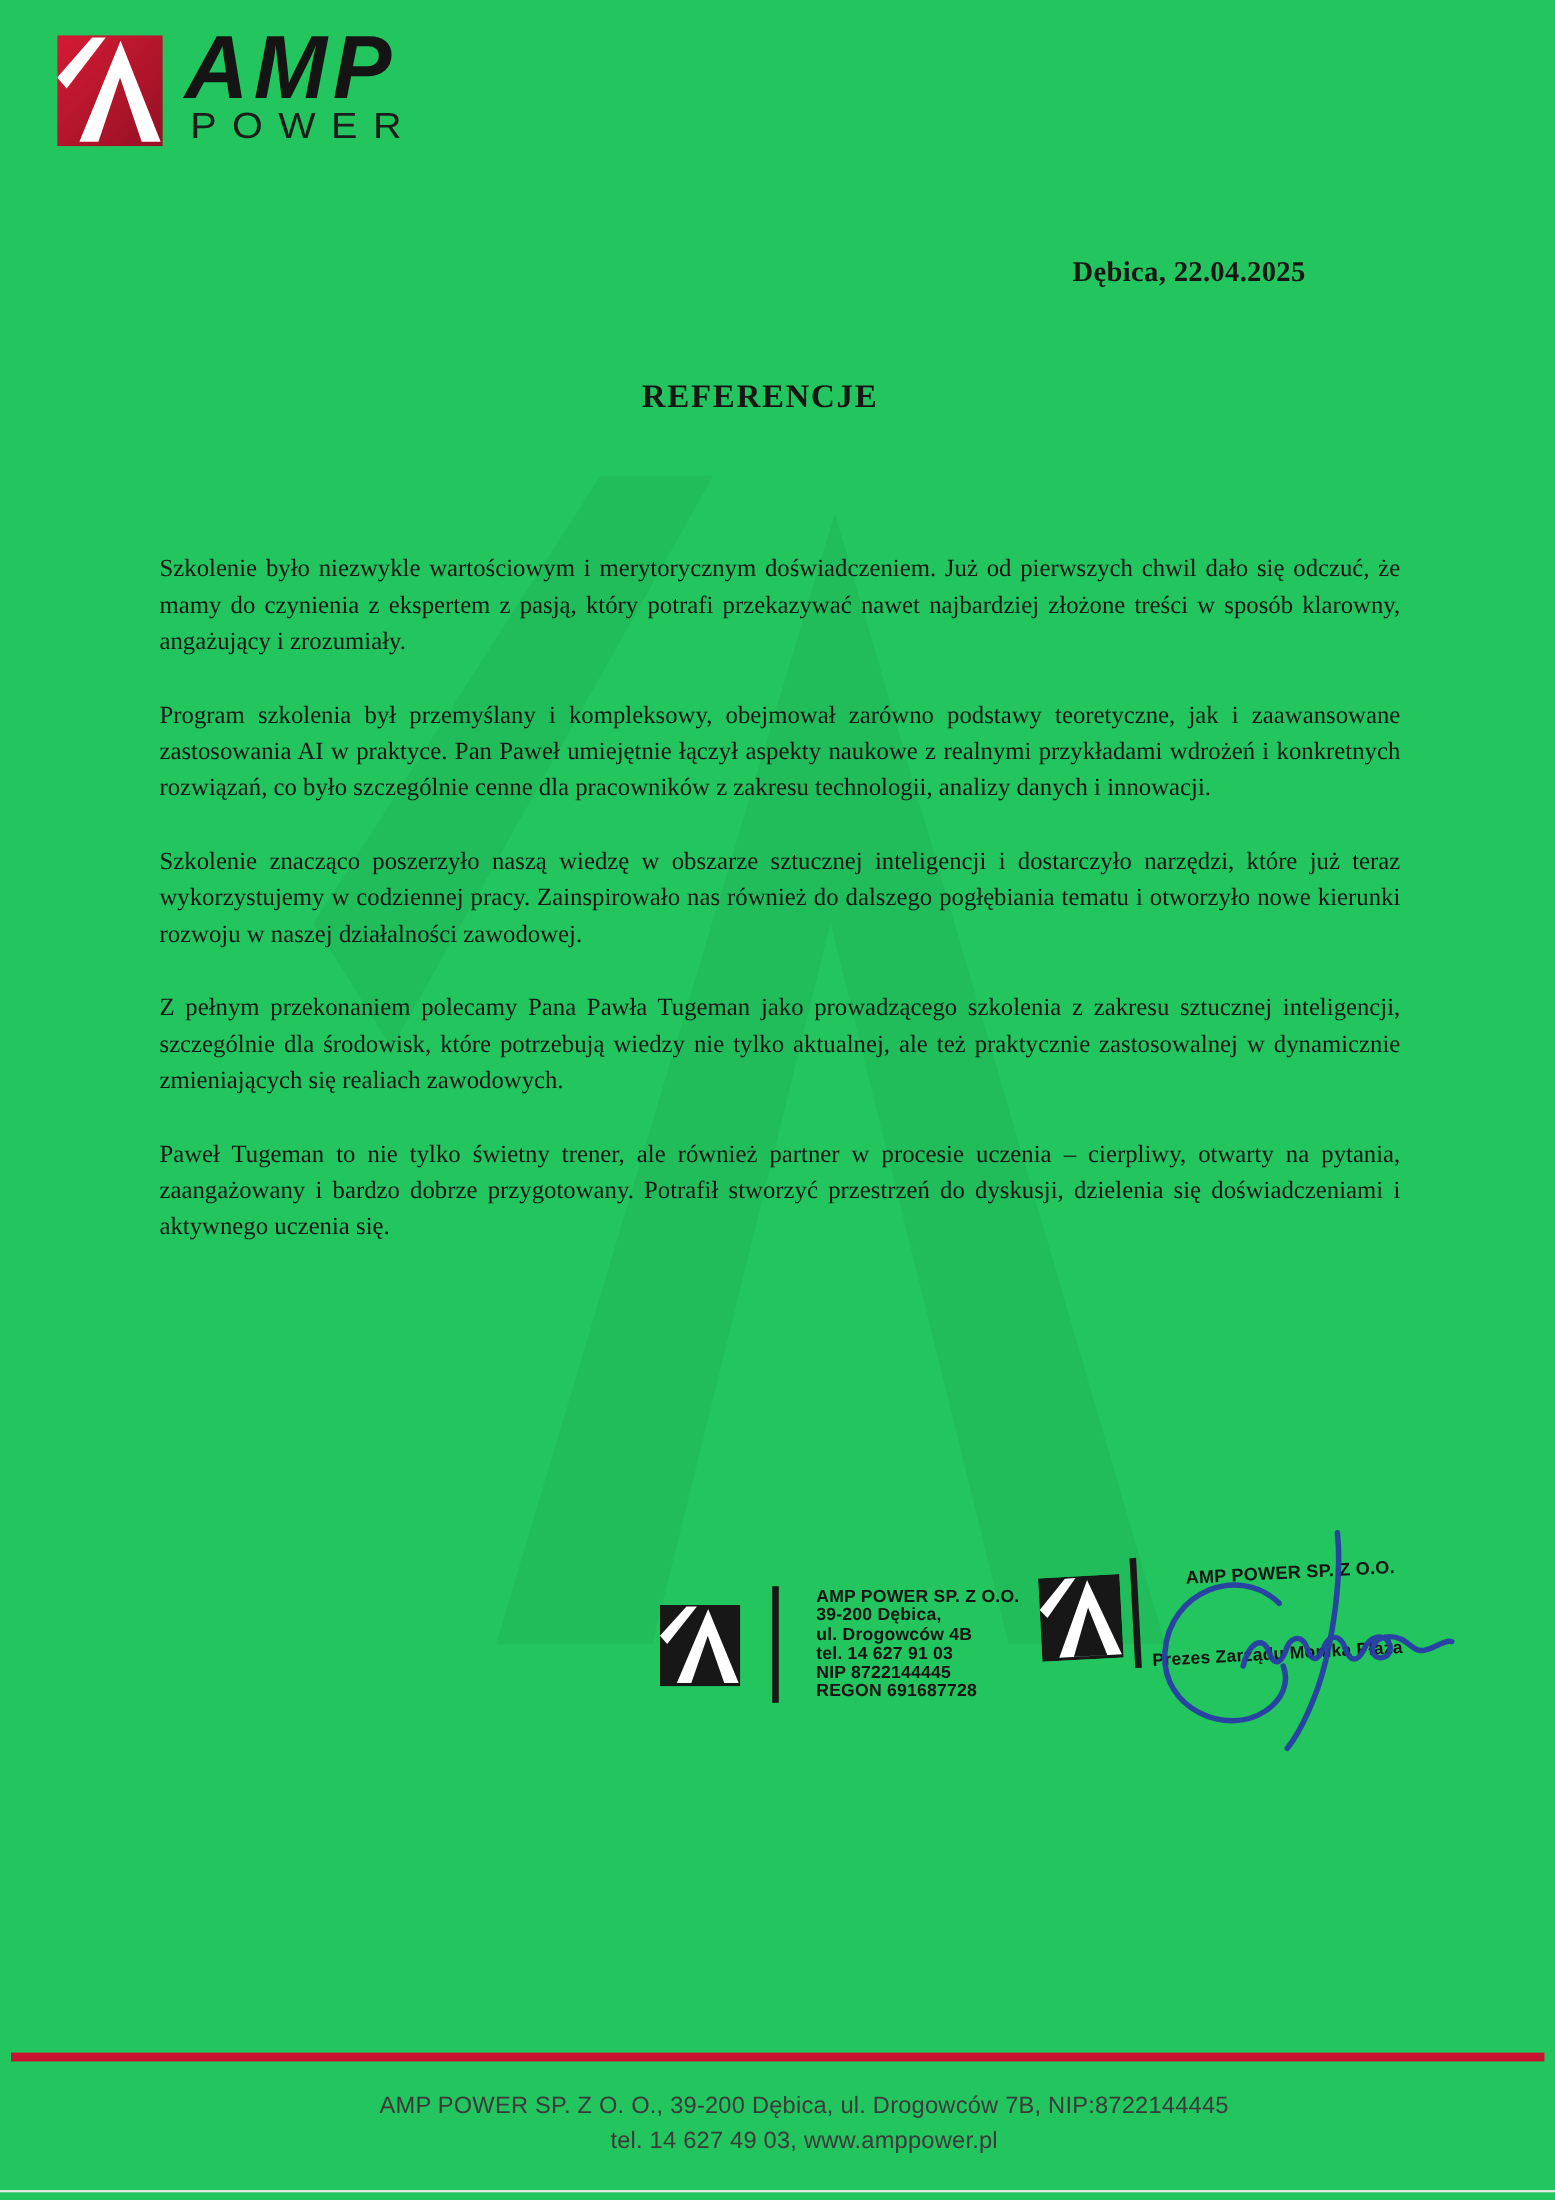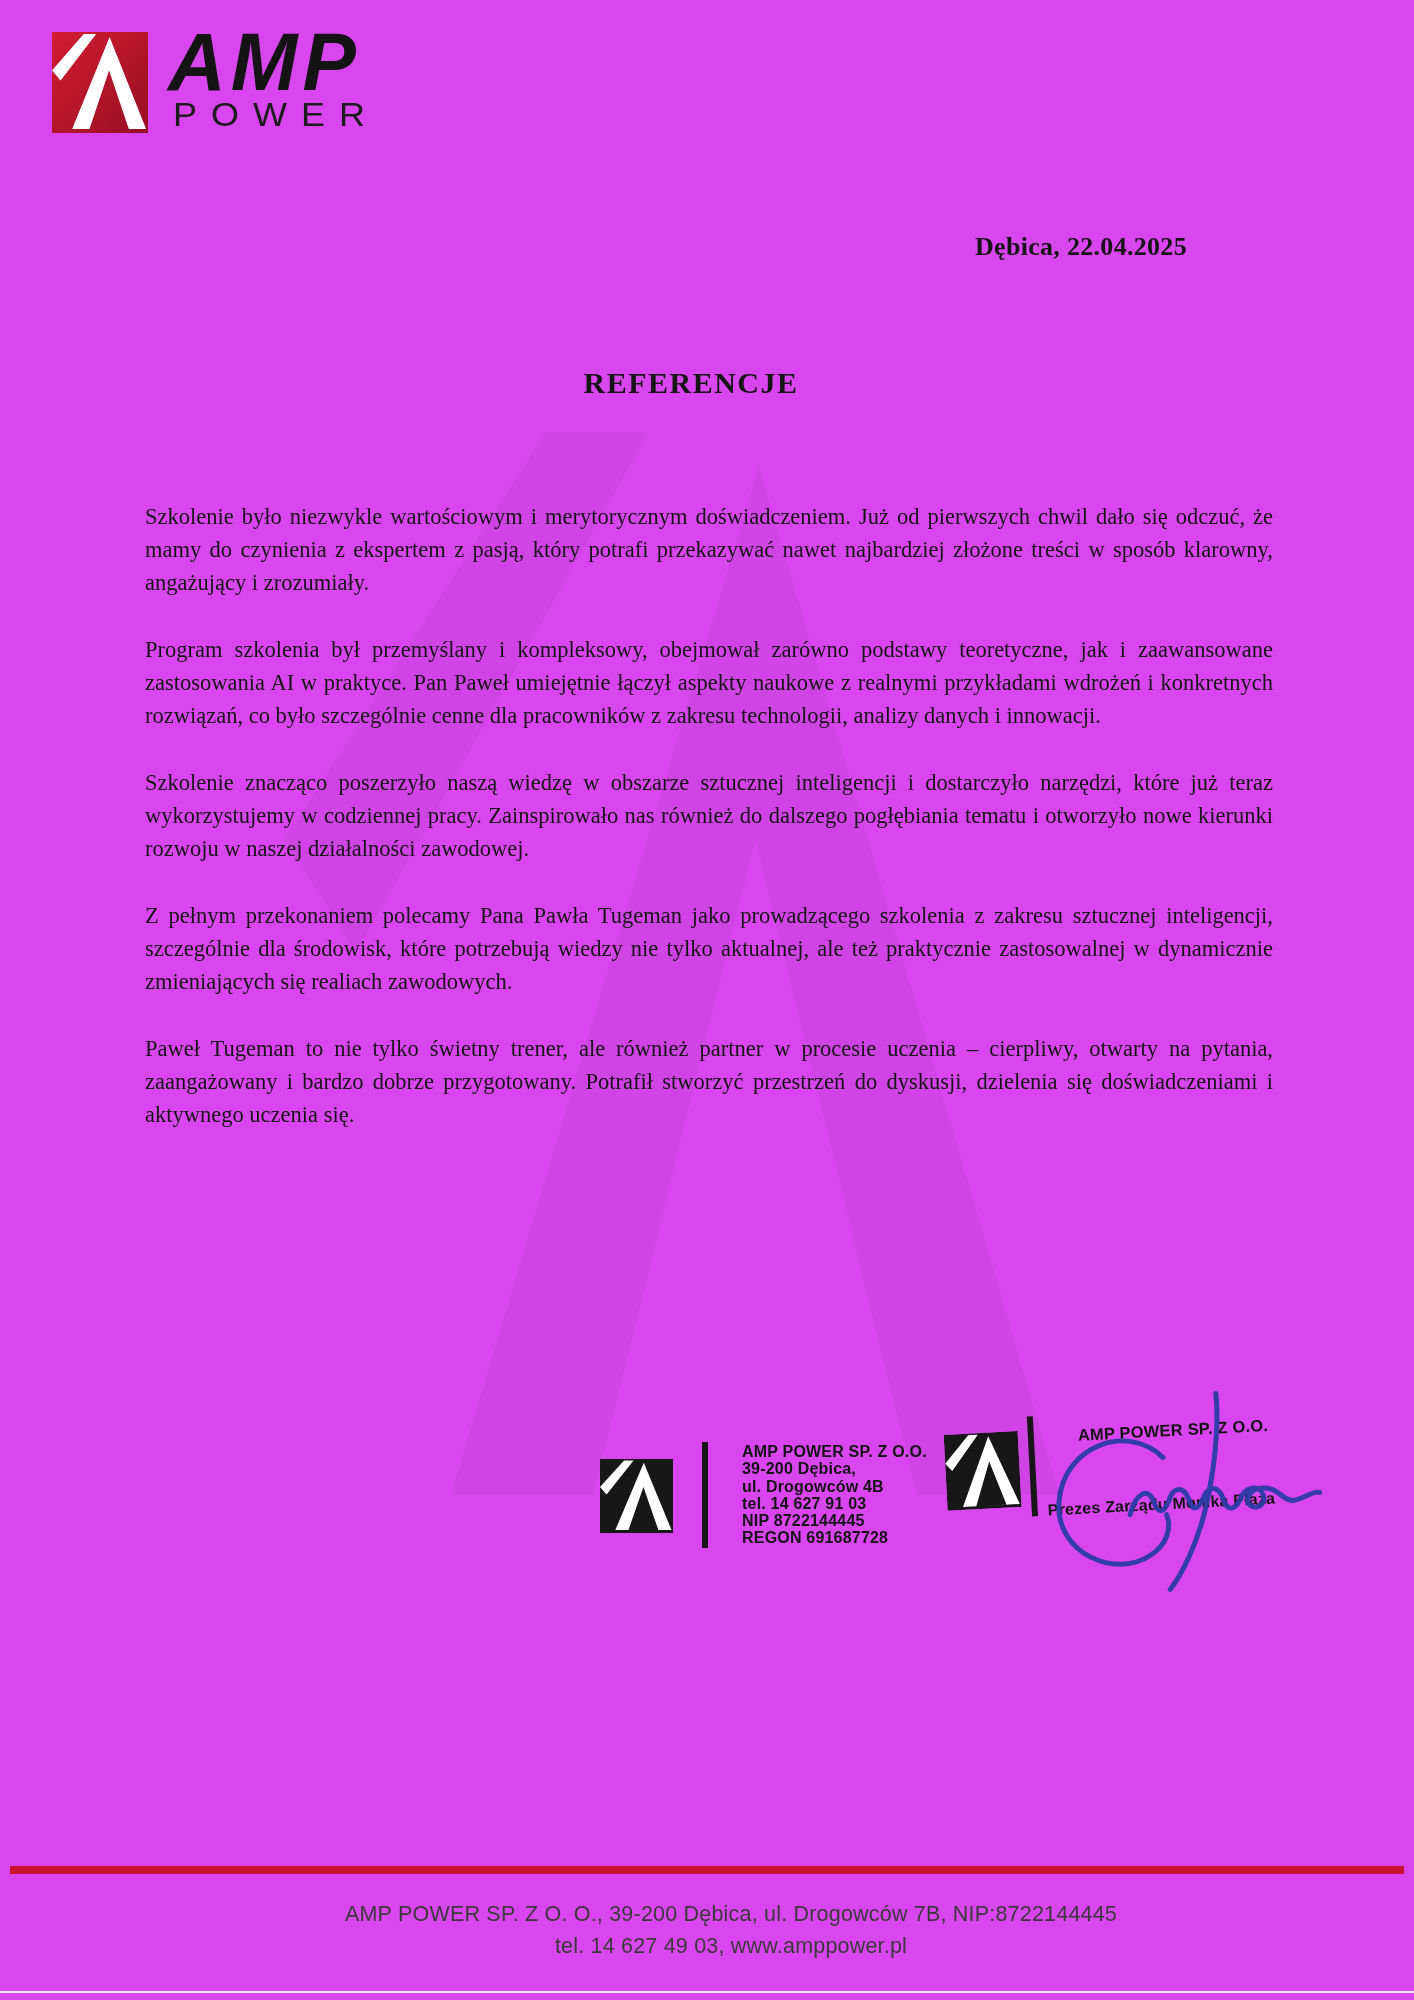--- a/index.html
+++ b/index.html
@@ -1,20 +1,20 @@
 <!DOCTYPE html>
 <html lang="pl"><head>
 <meta charset="utf-8">
 <style>
   html,body{margin:0;padding:0;background:#888;}
   .page{
     position:relative;
     width:1414px;height:2000px;
     margin:0 auto;
-    background:#d946ef;
+    background:#22c55e;
     overflow:hidden;
     font-family:"Liberation Serif", serif;
     color:#161616;
   }
   
   .logo-square{position:absolute;left:52px;top:32px;width:96px;height:101px;}
   .logo-amp{
     position:absolute;left:168px;top:22px;
     font-family:"Liberation Sans",sans-serif;
     font-style:italic;font-weight:800;font-size:80px;line-height:1;
@@ -27,21 +27,21 @@
     letter-spacing:14px;color:#1c1c1c;transform:scaleY(0.92);transform-origin:left top;
   }
   
   .watermark{position:absolute;left:285px;top:410px;width:790px;height:1130px;color:#000;opacity:0.035;}
   
   .dateline{
     position:absolute;left:975px;top:232px;
     font-weight:700;font-size:26px;letter-spacing:0.3px;white-space:nowrap;
   }
   .doc-title{
-    position:absolute;left:0;top:366px;width:1382px;
+    position:absolute;left:0;top:344px;width:1382px;
     text-align:center;margin:0;
     font-size:30px;font-weight:700;letter-spacing:1.5px;
   }
   
   .body-text{
     position:absolute;left:145px;top:500px;width:1128px;
     font-size:22.5px;line-height:33px;text-align:justify;
   }
   .body-text p{margin:0 0 34px 0;}
   

